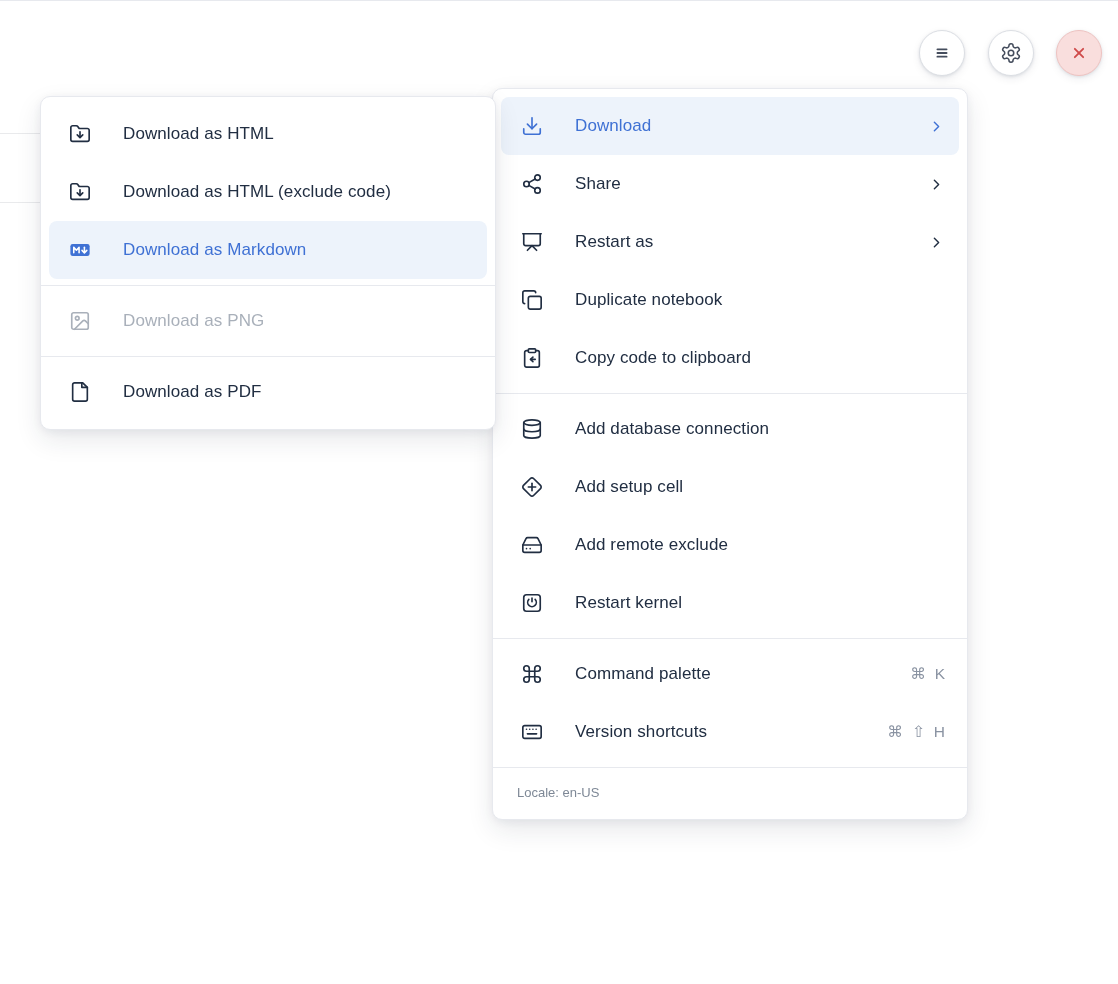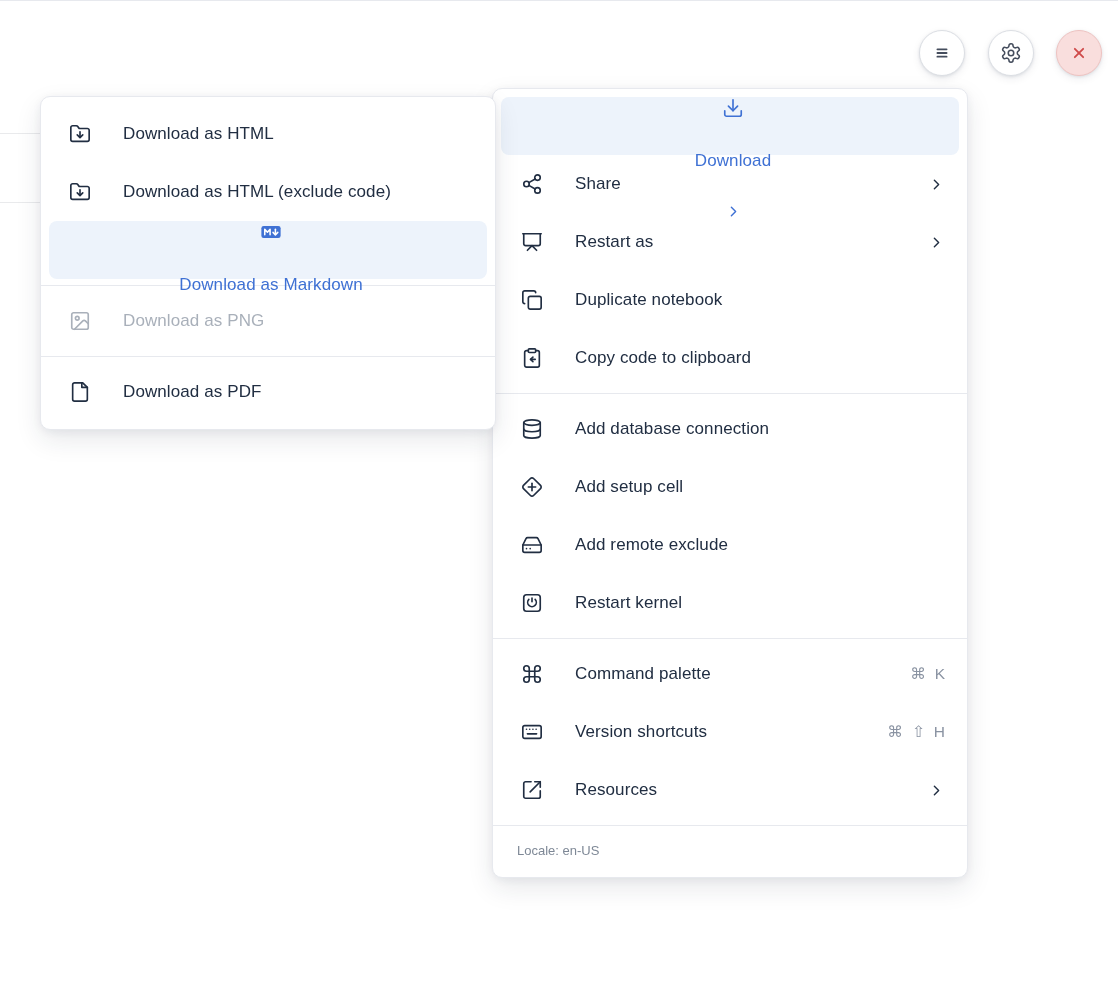--- a/index.html
+++ b/index.html
@@ -35,21 +35,21 @@
   #submenu{left:40px; top:96px; width:456px; z-index:3;}
   #mainmenu{left:492px; top:88px; width:476px; z-index:2; padding-bottom:0;}
 
   .row{
     height:58px; margin:0 8px; padding:0 14px 0 20px; border-radius:8px;
     display:flex; align-items:center; gap:32px; cursor:pointer; box-sizing:border-box;
   }
   .row .icon{width:22px;height:22px;flex:0 0 auto;display:flex;align-items:center;justify-content:center;}
   .row .icon svg{width:22px;height:22px;display:block;}
   .row .label{flex:1 1 auto; font-size:17px; letter-spacing:.1px; white-space:nowrap;}
-  .row.active{background:var(--accent-bg,#edf3fb); color:var(--accent,#3f71d4);flex-direction:column;}
+  .row.active{background:var(--accent-bg,#edf3fb); color:var(--accent,#3f71d4);}
   .row.disabled{color:var(--disabled,#a9b0ba); cursor:default;}
   .chev{flex:0 0 auto; display:flex;}
   .chev svg{width:17px;height:17px;}
   .shortcut{flex:0 0 auto; display:flex; gap:9px; color:var(--muted,#8a93a2); font-size:15.5px;}
 
   .divider{height:1px; background:var(--border,#e7e9ee); margin:6px 0;}
 
   .menu-footer{
     border-top:1px solid var(--border,#e7e9ee); margin-top:6px;
     padding:7px 16px 9px 24px; color:var(--footer,#7e8896);
@@ -291,34 +291,19 @@
                 <path d="M7 14h10"></path>
               </svg>
             </span>
             <span class="label">Version shortcuts</span>
             <span class="shortcut">
               <span>⌘</span>
               <span>⇧</span>
               <span>H</span>
             </span>
           </div>
-          <div class="row">
-            <span class="icon">
-              <svg viewBox="0 0 24 24" fill="none" stroke="currentColor" stroke-width="1.8" stroke-linecap="round" stroke-linejoin="round">
-                <path d="M21 13v6a2 2 0 0 1-2 2H5a2 2 0 0 1-2-2V5a2 2 0 0 1 2-2h6"></path>
-                <path d="M15 3h6v6"></path>
-                <path d="M10 14 21 3"></path>
-              </svg>
-            </span>
-            <span class="label">Resources</span>
-            <span class="chev">
-              <svg viewBox="0 0 24 24" fill="none" stroke="currentColor" stroke-width="2" stroke-linecap="round" stroke-linejoin="round">
-                <polyline points="9 6 15 12 9 18"></polyline>
-              </svg>
-            </span>
-          </div>
         </div>
       </div>
     <div class="menu-footer">
       <div>Locale: en-US</div>
     </div>
   </div>
 </div>
 
 </body></html>

